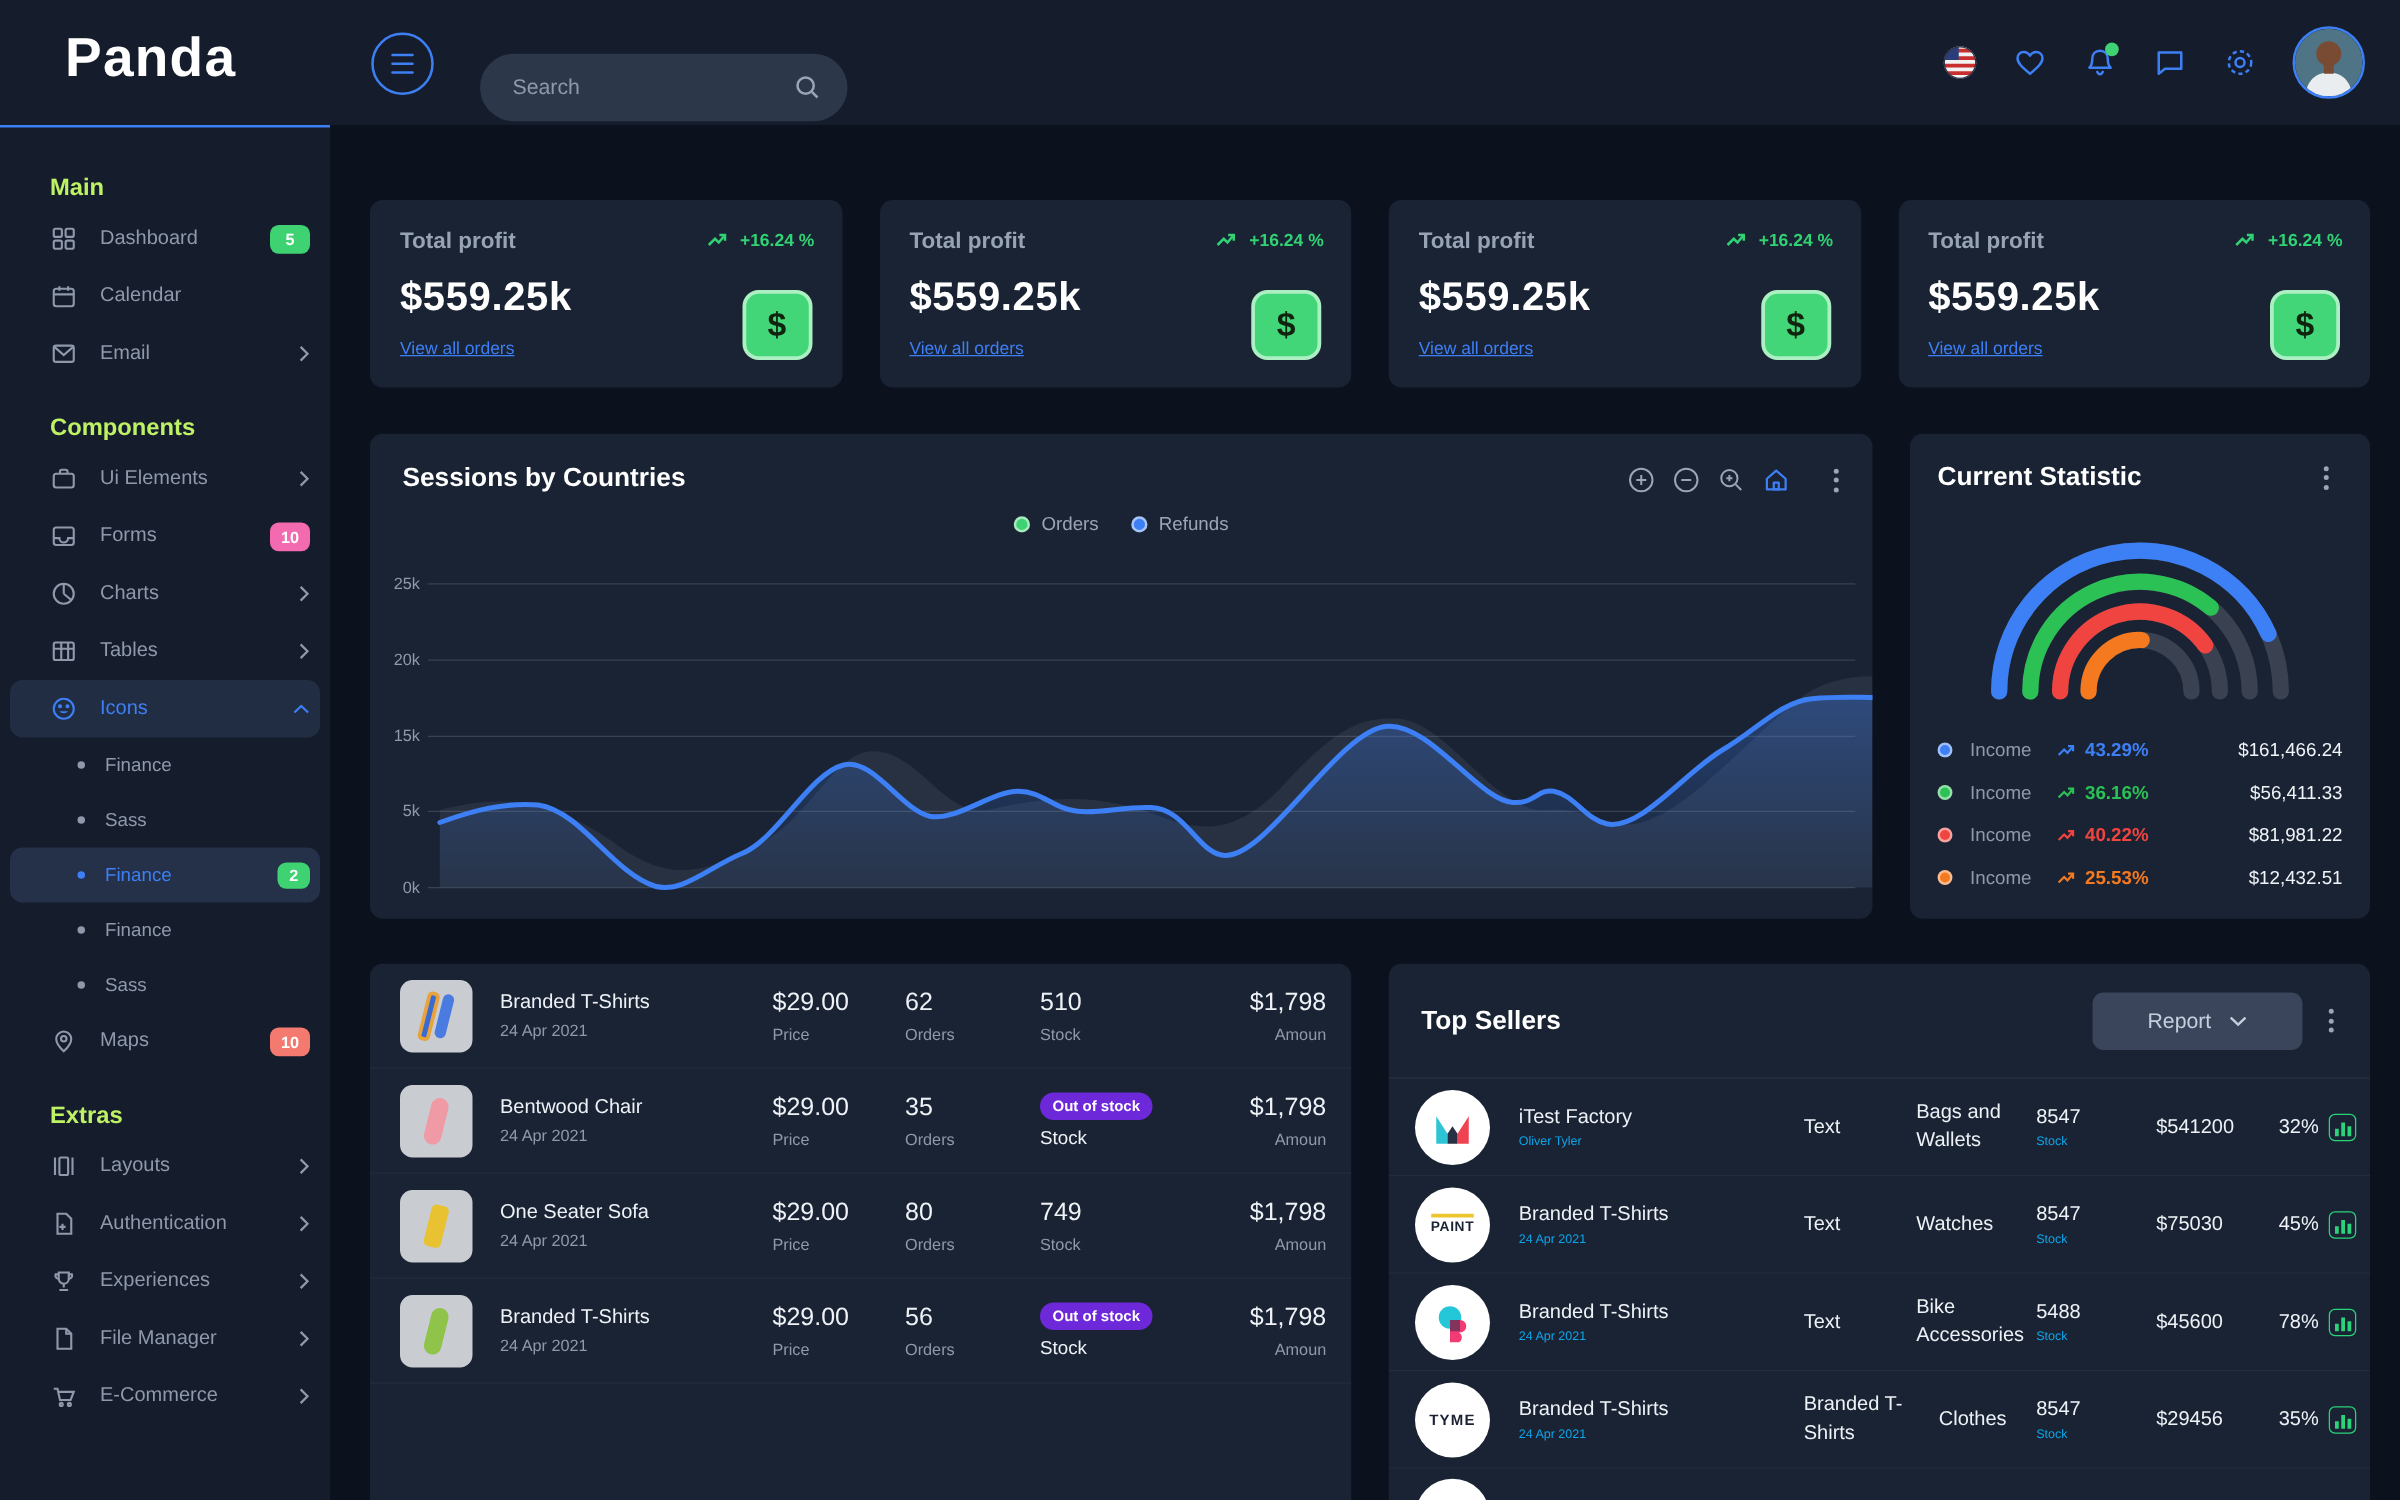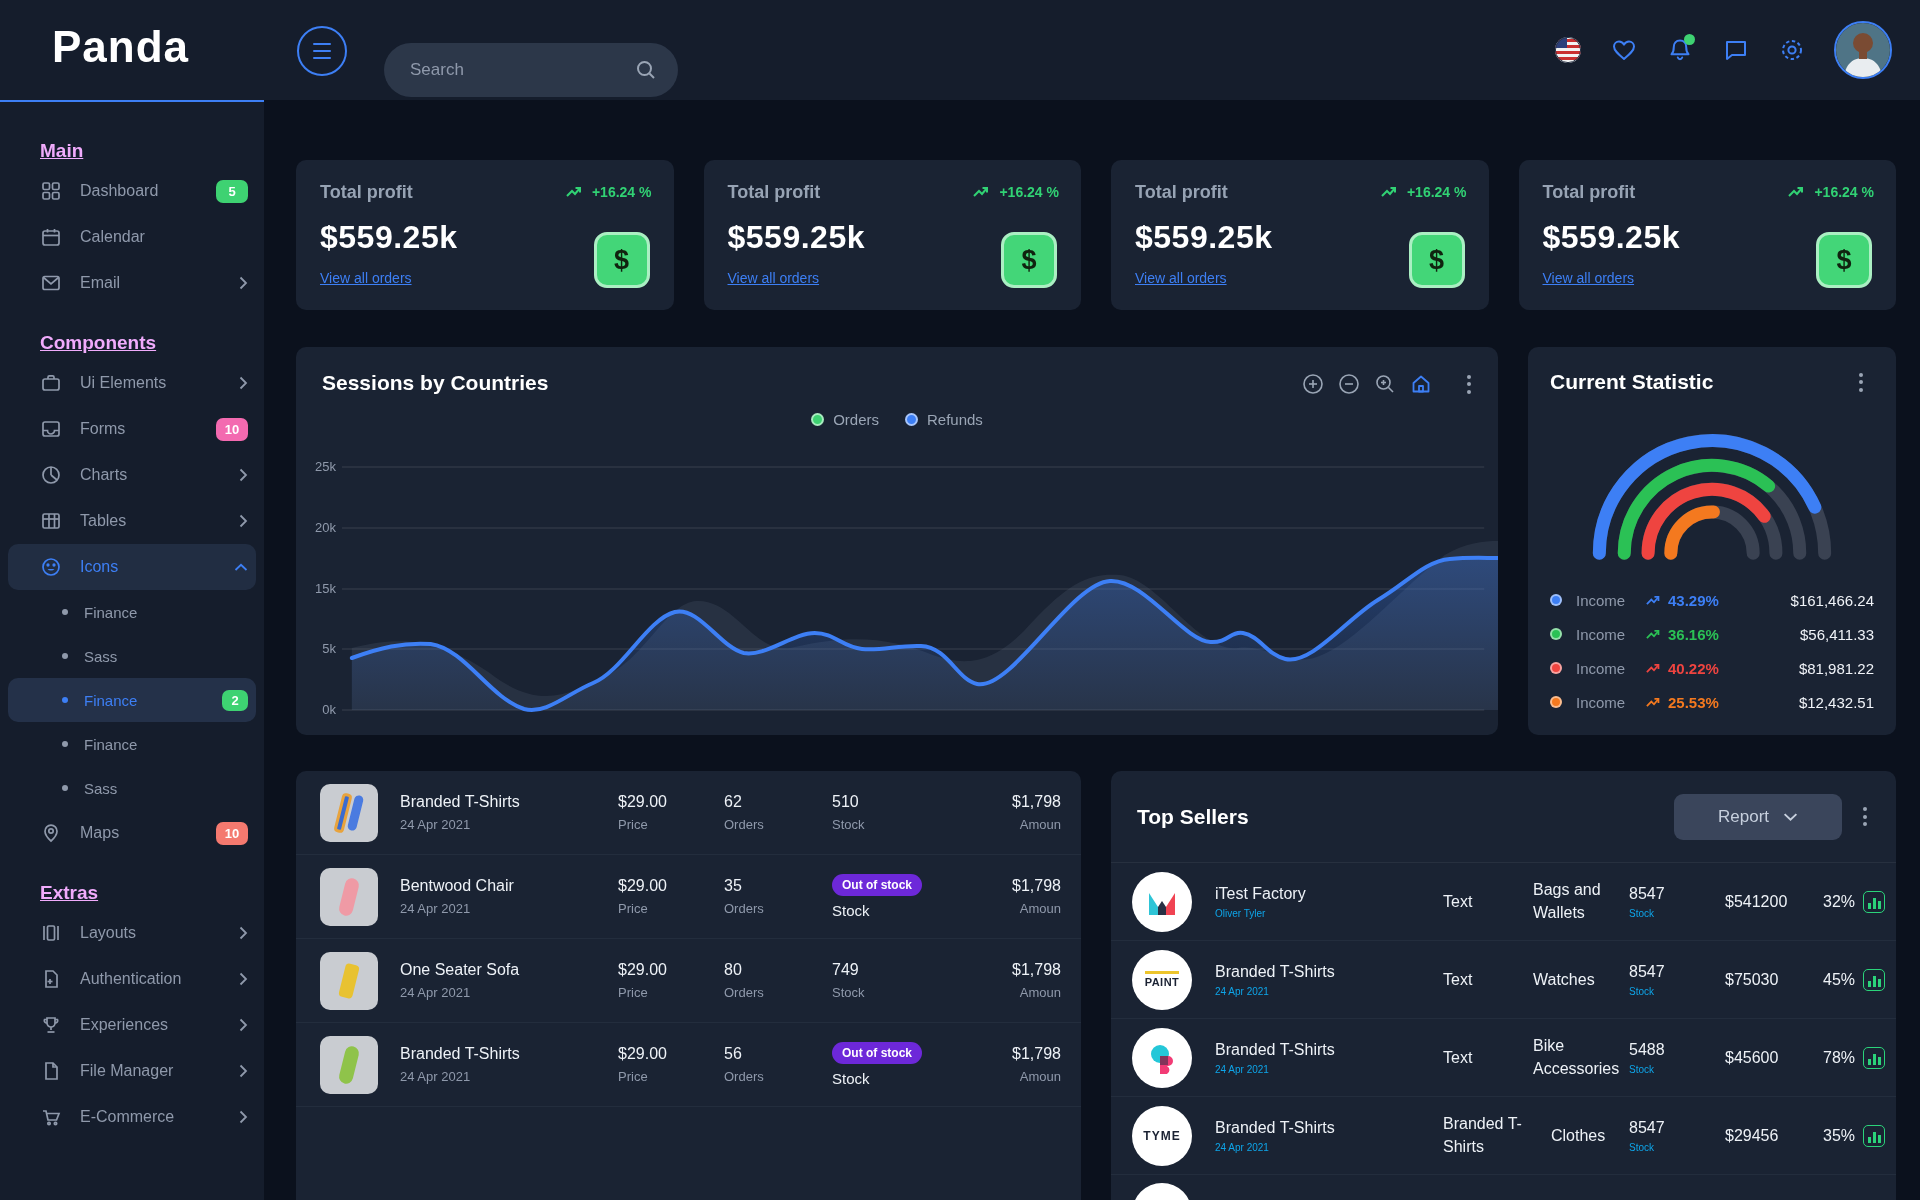--- a/index.html
+++ b/index.html
@@ -21,21 +21,21 @@
   .nav-icons { position:absolute; right:28px; top:0; height:100px; display:flex; align-items:center; gap:28px; }
   .nico { width:28px; height:28px; position:relative; cursor:pointer; }
   .nico svg { width:28px; height:28px; }
   .bell-dot { position:absolute; right:-1px; top:-2px; width:11px; height:11px; border-radius:50%;
               background:#3ed272; }
   .avatar { width:58px; height:58px; border-radius:50%; border:2px solid #3d7ff5; overflow:hidden; cursor:pointer; }
 
   
   .sidebar { position:absolute; left:0; top:100px; width:264px; height:1100px; background:#151d2c;
              border-top:2px solid #3d7ff5; padding:38px 0 0 0; z-index:4; }
-  .sec-title { font-size:19px; font-weight:700; color:#f0abfc; padding:0 0 6px 40px; margin-top:26px;text-decoration:underline; }
+  .sec-title { font-size:19px; font-weight:700; color:#bef264; padding:0 0 6px 40px; margin-top:26px; }
   .sec-title:first-child { margin-top:0; }
   .sitem { height:46px; display:flex; align-items:center; padding:0 16px 0 40px; color:#8f99ab;
            font-size:16px; cursor:pointer; position:relative; }
   .sitem .ico { width:22px; height:22px; margin-right:18px; flex:none; display:flex; }
   .sitem .lbl { flex:1; }
   .sitem.active-parent { background:#212d42; border-radius:10px; margin:0 8px; padding:0 8px 0 32px; color:#3d7ff5; }
   .sub { height:44px; display:flex; align-items:center; padding:0 16px 0 62px; color:#8f99ab;
          font-size:15px; cursor:pointer; }
   .sub .dot { width:6px; height:6px; border-radius:50%; background:#8f99ab; margin-right:16px; flex:none; }
   .sub.active { background:#243149; border-radius:10px; margin:0 8px; padding:0 8px 0 54px; color:#3d7ff5; }
@@ -97,21 +97,21 @@
   .sortby .sb-l { color:#e8edf4; } .sortby .sb-v { color:#8f99ab; }
   .report-btn { margin-left:auto; width:168px; height:46px; background:#3a455b; border-radius:9px;
                 display:flex; align-items:center; justify-content:center; gap:14px; color:#c6cfdd;
                 font-size:17px; cursor:pointer; }
 
   .brow { height:84px; display:flex; align-items:center; border-bottom:1px solid #232d3d; position:relative; }
   .thumb { position:absolute; left:24px; width:58px; height:58px; border-radius:10px; background:#c9ccd1;
            display:flex; align-items:center; justify-content:center; overflow:hidden; }
   .pill { width:14px; height:38px; border-radius:7px; transform:rotate(14deg); }
   .bcol { position:absolute; display:flex; flex-direction:column; gap:6px; }
-  .bval { font-size:16px; color:#eef2f7; } .blab { font-size:13px; color:#8f99ab; }
+  .bval { font-size:20px; color:#eef2f7; } .blab { font-size:13px; color:#8f99ab; }
   .bname { font-size:16px; color:#eef2f7; } .bdate { font-size:13px; color:#8f99ab; }
   .oos { background:#6d28d9; color:#fff; font-size:12px; font-weight:600; border-radius:13px;
          padding:4px 10px; display:inline-block; width:max-content; }
 
   .srow { height:78px; display:flex; align-items:center; border-bottom:1px solid #232d3d; position:relative; }
   .slogo { position:absolute; left:21px; width:60px; height:60px; border-radius:50%; background:#fff;
            display:flex; align-items:center; justify-content:center; overflow:hidden; }
   .scol { position:absolute; display:flex; flex-direction:column; gap:5px; }
   .sv { font-size:16px; color:#eef2f7; } .sl { font-size:10px; color:#0ea5e9; }
   .chart-ic { width:22px; height:22px; border:1.6px solid #2bd37a; border-radius:5px; display:flex;

